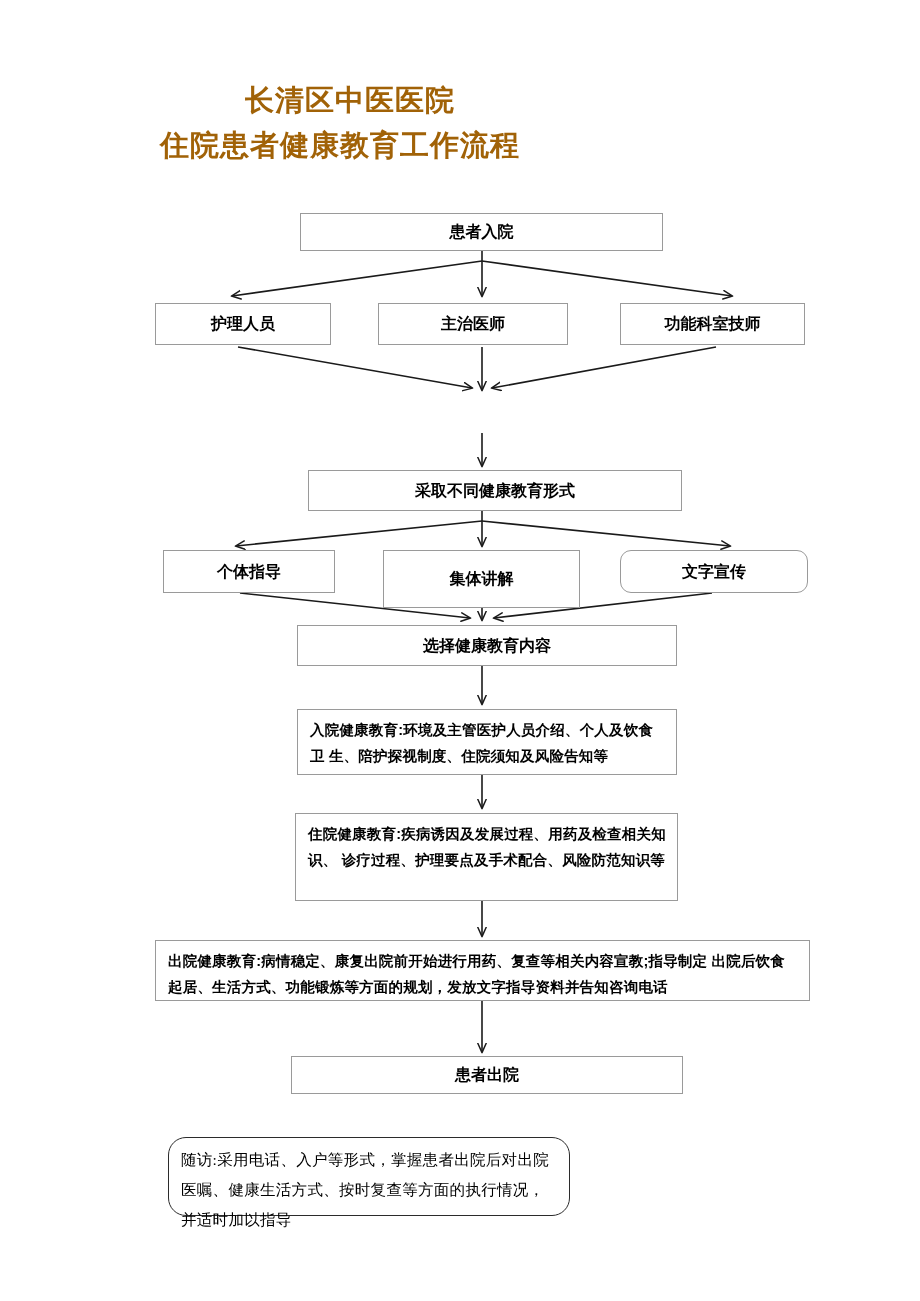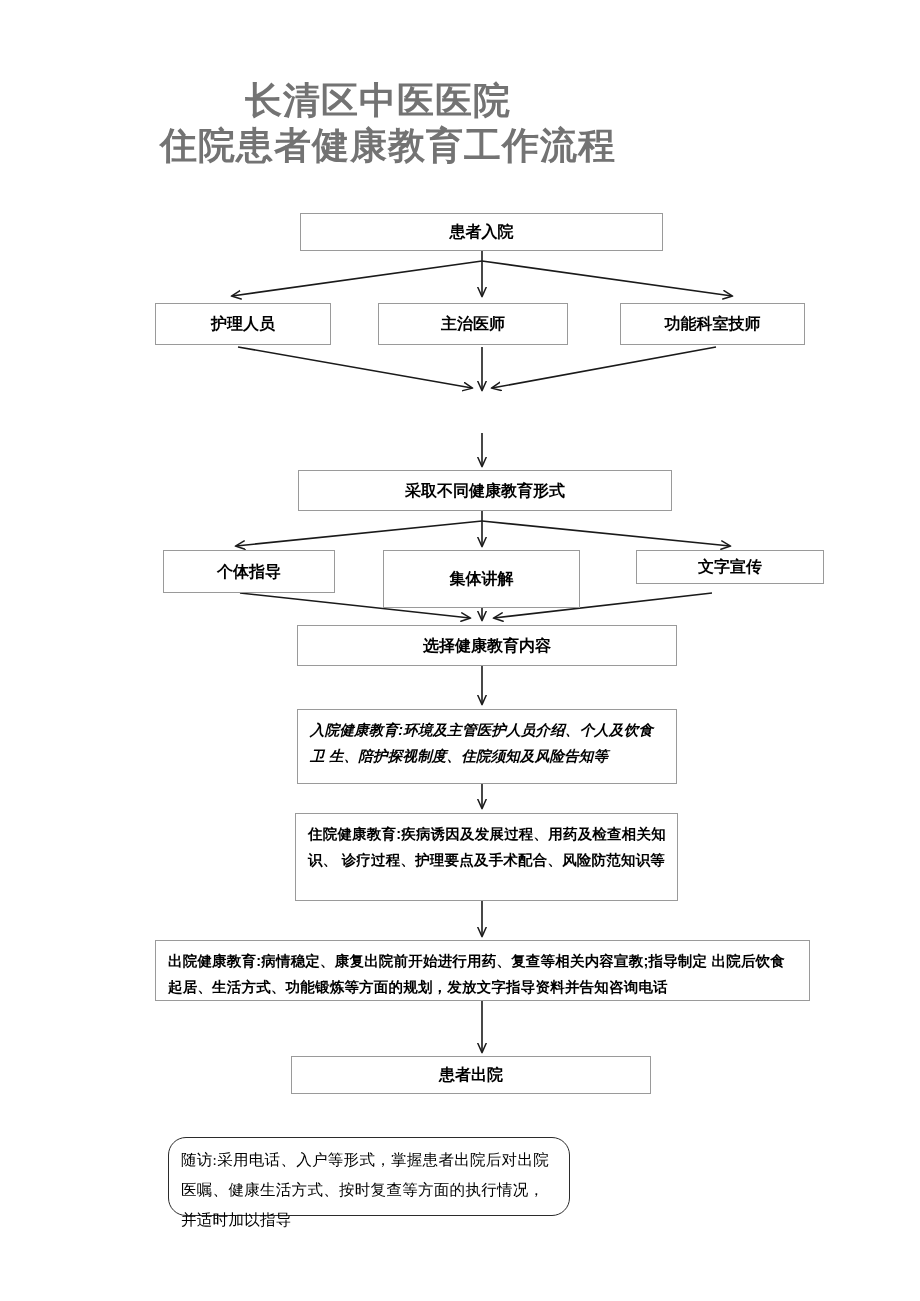--- a/index.html
+++ b/index.html
@@ -18,23 +18,23 @@
     overflow: hidden;
   }
   .title-block {
     position: absolute;
     left: 0;
     top: 78px;
     width: 920px;
   }
   .title-line {
     font-family: "Liberation Sans", "DejaVu Sans", sans-serif;
-    font-size: 37px;
+    font-size: 29px;
     font-weight: 700;
-    color: #737373;
+    color: #a16207;
     letter-spacing: 1px;
     line-height: 45px;
     white-space: nowrap;
   }
   .title-line-1 { padding-left: 245px; }
   .title-line-2 { padding-left: 160px; }
 
   .node {
     position: absolute;
     box-sizing: border-box;
@@ -131,45 +131,45 @@
 
   <div class="node" style="left:378px; top:303px; width:190px; height:42px;">
     <span>主治医师</span>
   </div>
 
   <div class="node" style="left:620px; top:303px; width:185px; height:42px;">
     <span>功能科室技师</span>
   </div>
 
 
-  <div class="node" style="left:298px; top:470px; width:374px; height:41px;">
+  <div class="node" style="left:308px; top:470px; width:374px; height:41px;">
     <span>采取不同健康教育形式</span>
   </div>
 
   <div class="node" style="left:163px; top:550px; width:172px; height:43px;">
     <span>个体指导</span>
   </div>
 
   <div class="node" style="left:383px; top:550px; width:197px; height:58px;">
     <span>集体讲解</span>
   </div>
 
-  <div class="node" style="left:636px; top:550px; width:188px; height:34px;">
+  <div class="node" style="left:620px; top:550px; width:188px; height:43px;border-radius:11px;">
     <span>文字宣传</span>
   </div>
 
   <div class="node" style="left:297px; top:625px; width:380px; height:41px;">
     <span>选择健康教育内容</span>
   </div>
 
-  <div class="node para" style="left:297px; top:709px; width:380px; height:75px;font-style:italic;">入院健康教育:环境及主管医护人员介绍、个人及饮食卫 生、陪护探视制度、住院须知及风险告知等</div>
+  <div class="node para" style="left:297px; top:709px; width:380px; height:66px;">入院健康教育:环境及主管医护人员介绍、个人及饮食卫 生、陪护探视制度、住院须知及风险告知等</div>
 
   <div class="node para" style="left:295px; top:813px; width:383px; height:88px;">住院健康教育:疾病诱因及发展过程、用药及检查相关知识、 诊疗过程、护理要点及手术配合、风险防范知识等</div>
 
   <div class="node para" style="left:155px; top:940px; width:655px; height:61px;">出院健康教育:病情稳定、康复出院前开始进行用药、复查等相关内容宣教;指导制定 出院后饮食起居、生活方式、功能锻炼等方面的规划，发放文字指导资料并告知咨询电话</div>
 
-  <div class="node" style="left:291px; top:1056px; width:360px; height:38px;">
+  <div class="node" style="left:291px; top:1056px; width:392px; height:38px;">
     <span>患者出院</span>
   </div>
 
   <div class="node para plain" style="left:168px; top:1137px; width:402px; height:79px;border-radius:18px;">随访:采用电话、入户等形式，掌握患者出院后对出院医嘱、健康生活方式、按时复查等方面的执行情况，并适时加以指导</div>
 
 </div>
 
 </body></html>

